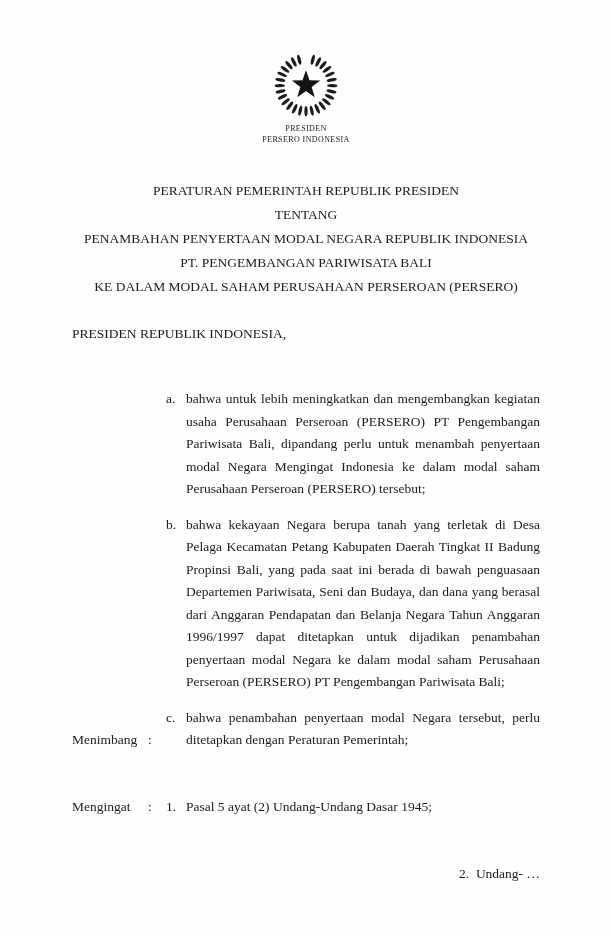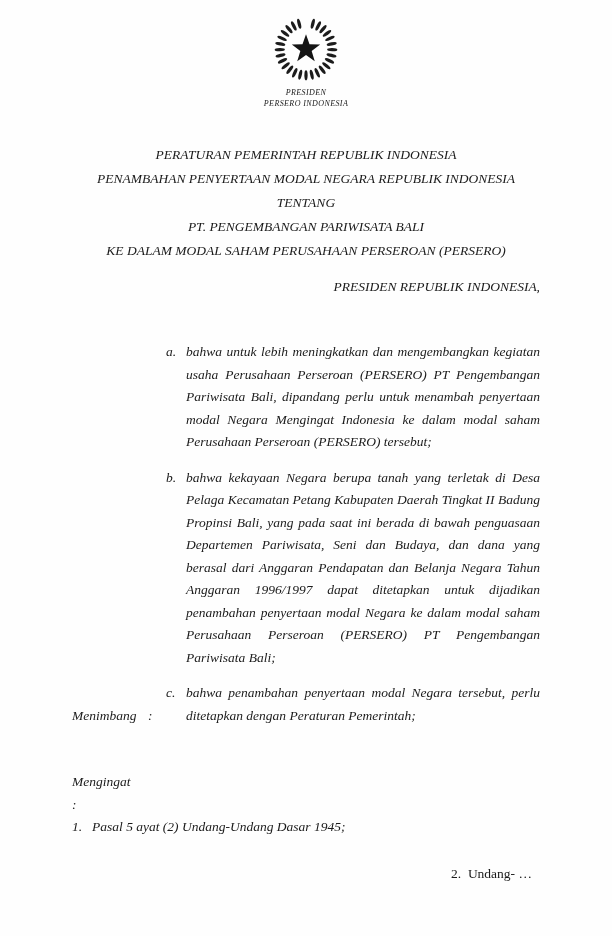--- a/index.html
+++ b/index.html
@@ -7,41 +7,41 @@
     position: relative;
     width: 612px;
     height: 936px;
     margin: 0 auto;
     background: #fefefe;
     color: #1a1a1a;
     font-family: "Liberation Serif", "DejaVu Serif", serif;
     font-size: 13.5px;
     overflow: hidden;
   }
-  .inner { padding: 8px 72px 0 72px; font-style: italic; }
+  .inner { padding: 44px 72px 0 72px; }
 
   .masthead { text-align: center; }
   .seal-svg { display: block; margin: 0 auto; }
   .seal-caption { margin-top: 2px; font-size: 8px; line-height: 10.5px; letter-spacing: 0.4px; }
 
   .title-block { margin-top: 34px; text-align: center; line-height: 24px; }
-  .salutation { margin-top: 16px; text-align: right; }
+  .salutation { margin-top: 27px; text-align: left; }
 
   .clause { display: flex; line-height: 22.5px; }
   .clause-menimbang { margin-top: 46px; align-items: flex-end; }
-  .clause-mengingat { margin-top: 44px; flex-direction: column; }
+  .clause-mengingat { margin-top: 44px; }
   .c-label { width: 76px; flex: none; }
   .c-colon { width: 18px; flex: none; }
   .c-items { flex: 1; }
   .item { display: flex; margin-bottom: 13px; }
   .item:last-child { margin-bottom: 0; }
   .i-marker { width: 20px; flex: none; }
   .i-text { flex: 1; text-align: justify; }
 
-  .catchword { position: absolute; right: 80px; bottom: 54px; white-space: pre; }
+  .catchword { position: absolute; right: 72px; bottom: 54px; white-space: pre; }
 </style>
 </head>
 <body>
 
 <div class="page">
   <div class="inner">
 
     <header class="masthead">
       <svg class="seal-svg" width="86" height="78" viewBox="0 0 120 110" aria-hidden="true">
         <g id="wreath" fill="#1c1c1c" transform="translate(60,58)">
@@ -75,23 +75,23 @@
           </g>
         <path transform="translate(60,58)" fill="#141414" d="M0,-21 L4.94,-6.8 L19.97,-6.49 L7.99,2.6 L12.34,16.99 L0,8.4 L-12.34,16.99 L-7.99,2.6 L-19.97,-6.49 L-4.94,-6.8 Z"></path>
       </svg>
       <div class="seal-caption">
         <div>PRESIDEN</div>
         <div>PERSERO INDONESIA</div>
       </div>
     </header>
 
     <section class="title-block">
-      <div class="title-line">PERATURAN PEMERINTAH REPUBLIK INDONESIA</div>
+      <div class="title-line">PERATURAN PEMERINTAH REPUBLIK PRESIDEN</div>
+      <div class="title-line">TENTANG</div>
       <div class="title-line">PENAMBAHAN PENYERTAAN MODAL NEGARA REPUBLIK INDONESIA</div>
-      <div class="title-line">TENTANG</div>
       <div class="title-line">PT. PENGEMBANGAN PARIWISATA BALI</div>
       <div class="title-line">KE DALAM MODAL SAHAM PERUSAHAAN PERSEROAN (PERSERO)</div>
     </section>
 
     <div class="salutation">PRESIDEN REPUBLIK INDONESIA,</div>
 
     <section class="clause clause-menimbang">
       <div class="c-label">Menimbang</div>
       <div class="c-colon">:</div>
       <div class="c-items">

